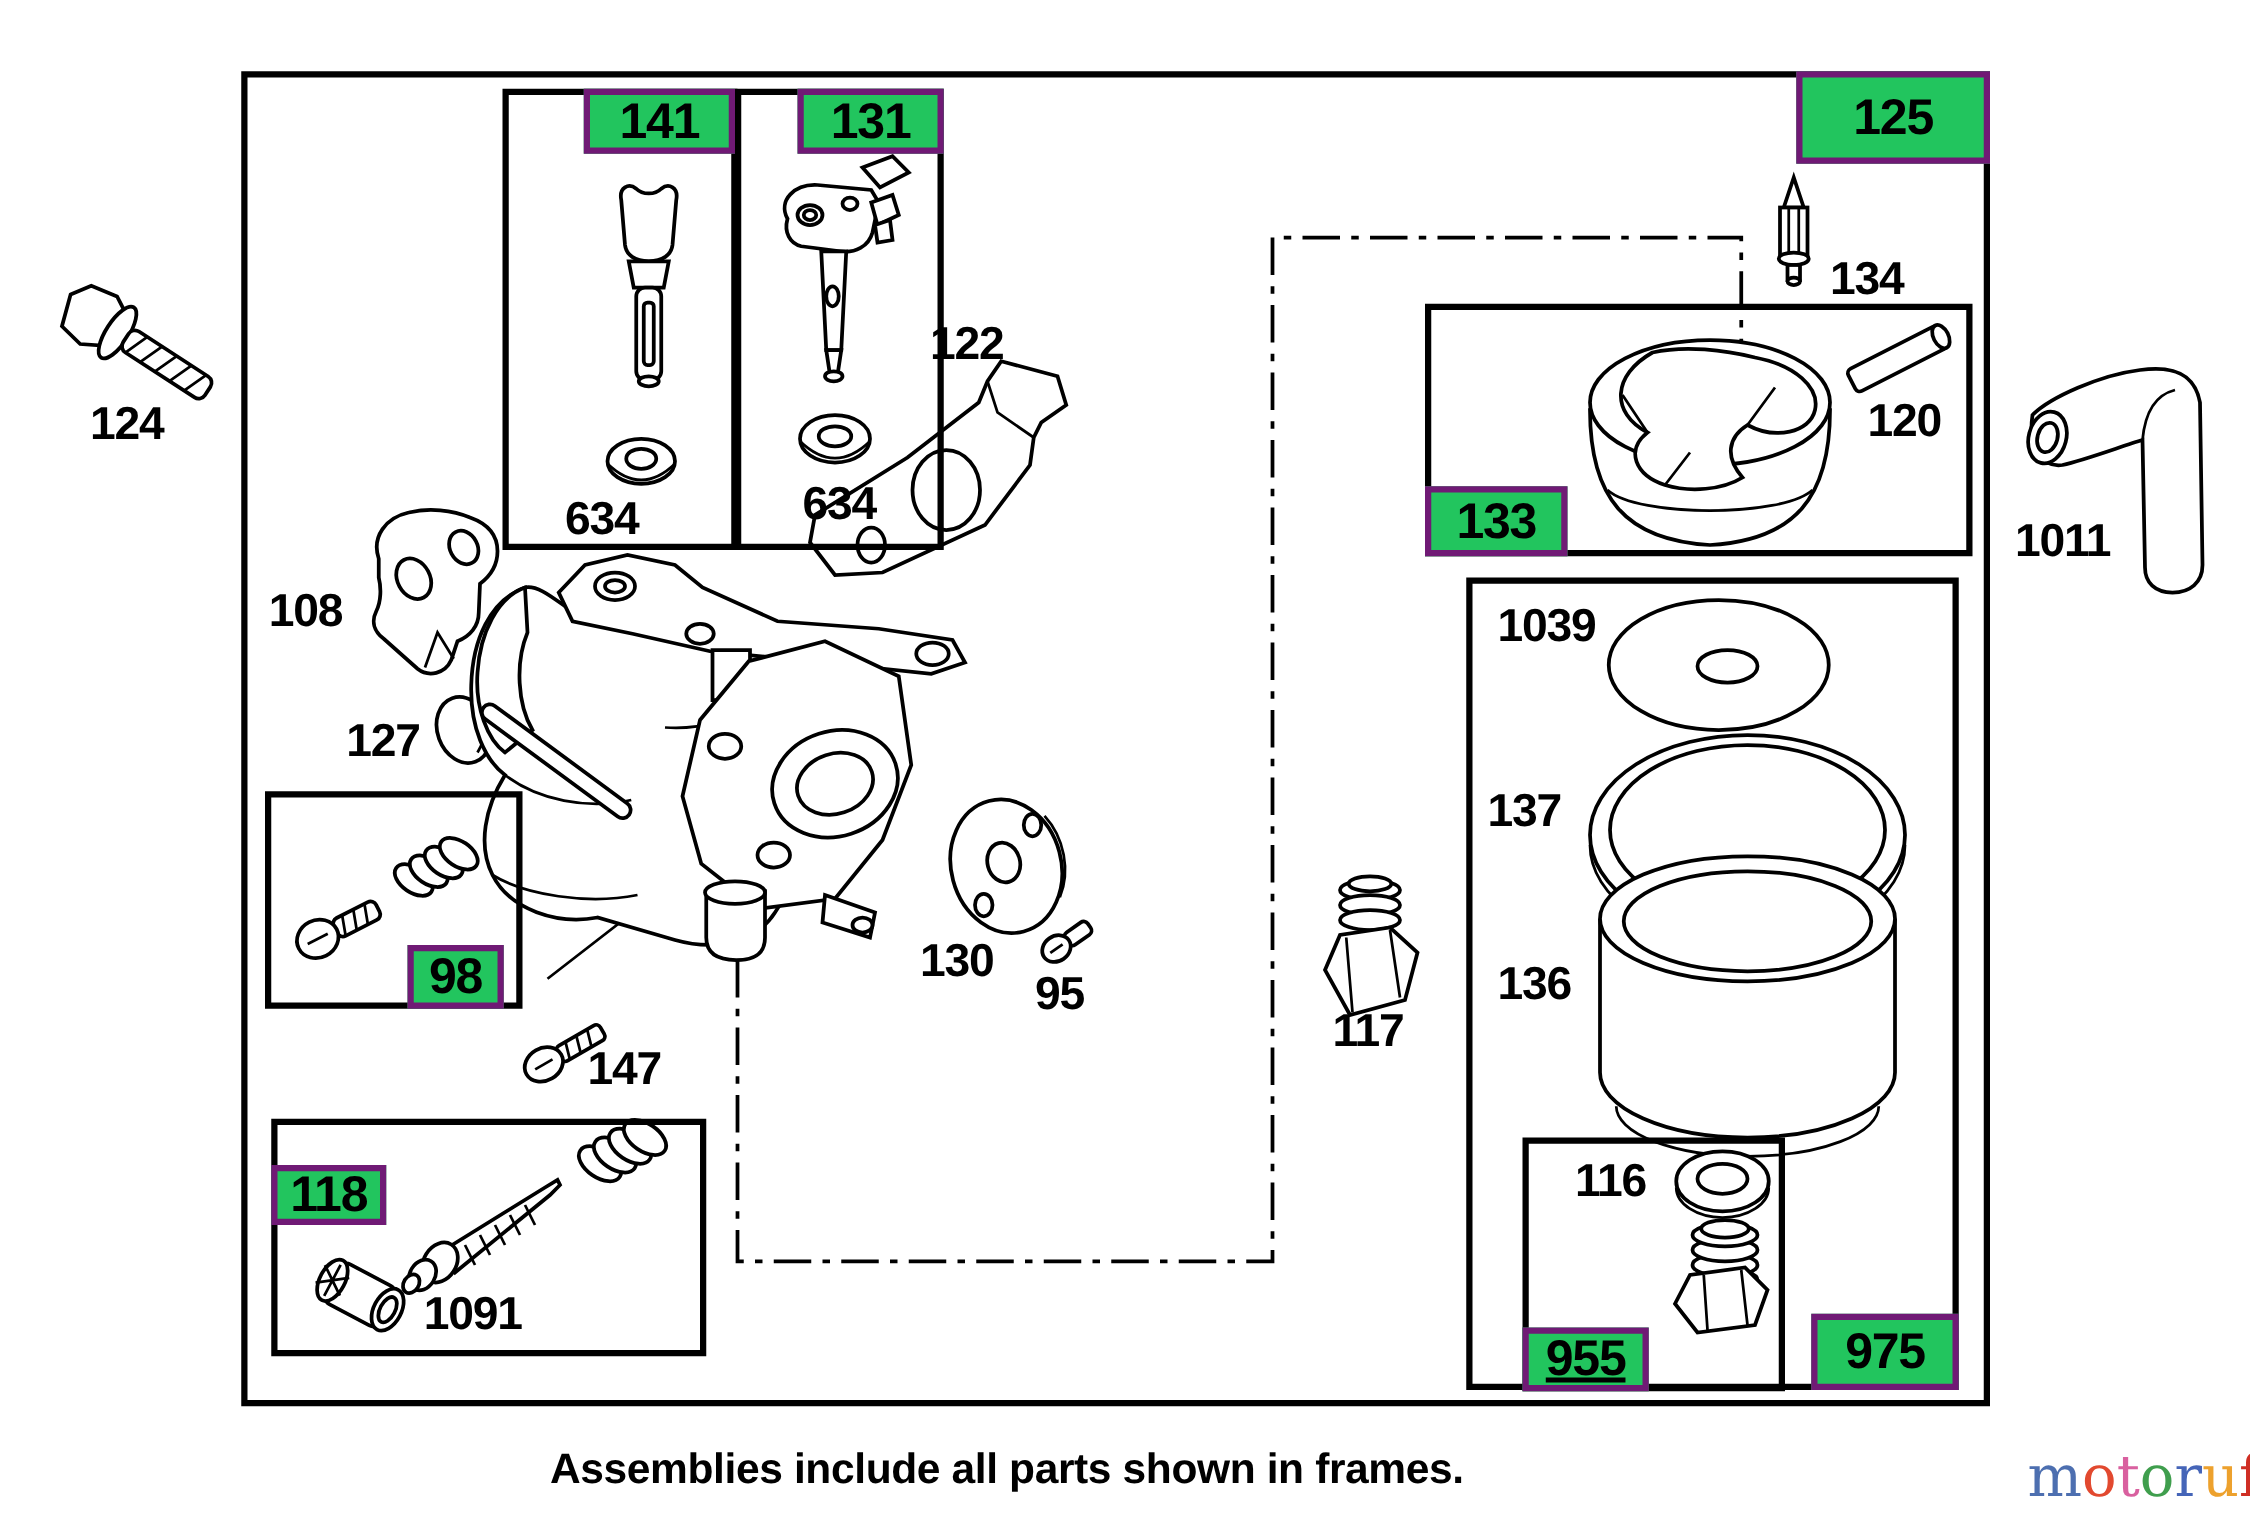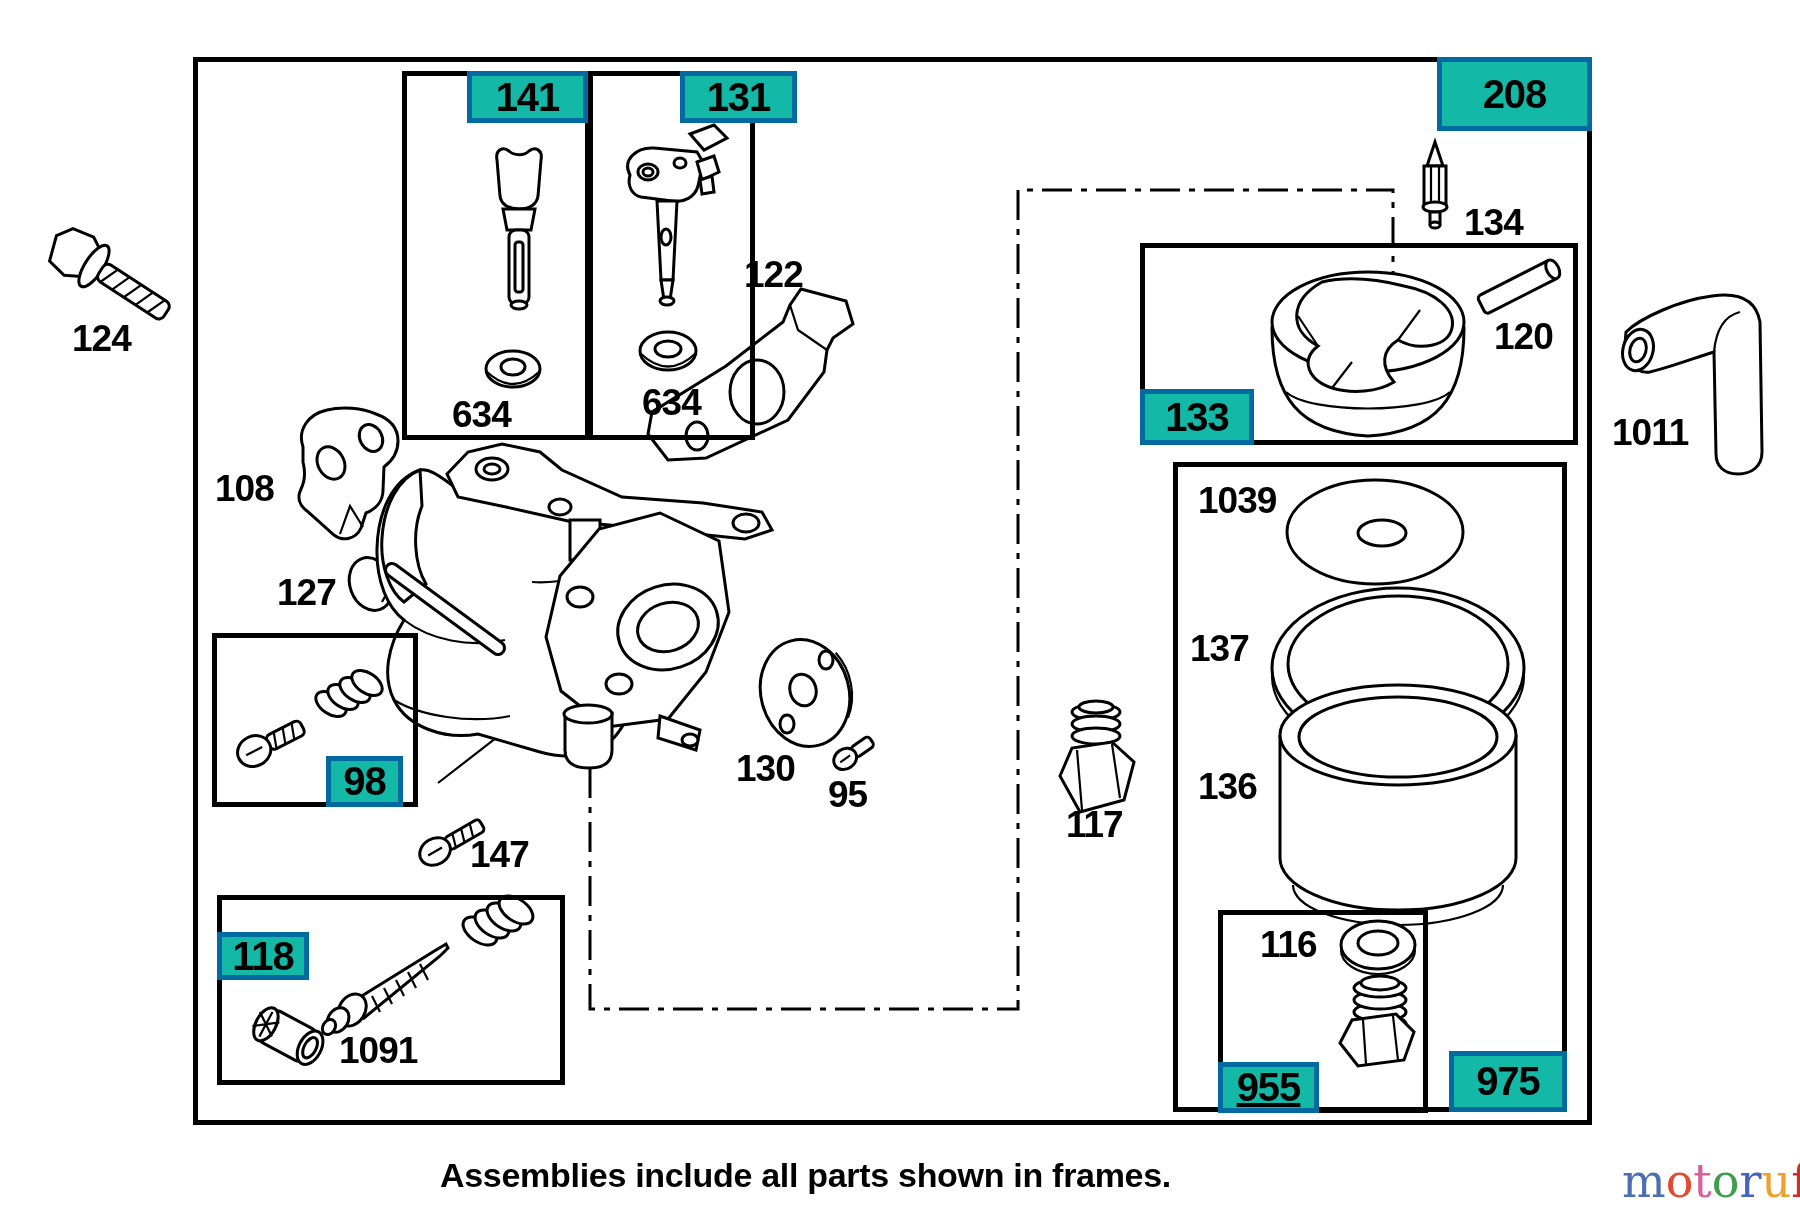--- a/index.html
+++ b/index.html
@@ -1,21 +1,21 @@
 <!DOCTYPE html>
 <html><head>
 <meta charset="utf-8">
 <title>Parts Diagram</title>
 <style>
   html,body{margin:0;padding:0;background:#fff;}
   #canvas{position:relative;width:1800px;height:1214px;background:#fff;overflow:hidden;
           font-family:"Liberation Sans",sans-serif;color:#000;}
   #art{position:absolute;left:0;top:0;z-index:0;}
   .frame{position:absolute;border:5px solid #000;box-sizing:border-box;z-index:2;pointer-events:none;}
-  .tab{position:absolute;border:5px solid #0369a1;background:#14b8a6;box-sizing:border-box;z-index:3;
+  .tab{position:absolute;border:5px solid #701a75;background:#22c55e;box-sizing:border-box;z-index:3;
        display:flex;align-items:center;justify-content:center;
        font-weight:bold;font-size:40px;letter-spacing:-1px;}
   .plabel{position:absolute;font-weight:bold;font-size:37px;line-height:1;letter-spacing:-1px;z-index:3;}
   #caption{position:absolute;left:440px;top:1156px;font-size:34px;font-weight:bold;
            letter-spacing:-0.3px;z-index:3;}
   #logo{position:absolute;left:1622px;top:1158px;z-index:3;font-family:"DejaVu Serif",serif;
         font-size:46px;line-height:1;white-space:nowrap;}
   #logo .lt{display:inline-block;}
   .f{fill:#fff;stroke:#000;stroke-width:3;}
   .ln{fill:none;stroke:#000;stroke-width:3;}
@@ -246,25 +246,25 @@
   <div class="frame" style="left:588px;top:71px;width:167px;height:369px;"></div>
   <div class="frame" style="left:1140px;top:243px;width:438px;height:202px;"></div>
   <div class="frame" style="left:1173px;top:462px;width:394px;height:650px;"></div>
   <div class="frame" style="left:212px;top:633px;width:206px;height:174px;"></div>
   <div class="frame" style="left:217px;top:895px;width:348px;height:190px;"></div>
   <div class="frame" style="left:1218px;top:910px;width:210px;height:203px;"></div>
 
   <div class="tab" style="left:467px;top:71px;width:121px;height:52px;">
       <span>141</span>
     </div>
-  <div class="tab" style="left:638px;top:71px;width:117px;height:52px;margin-left:42px;">
+  <div class="tab" style="left:638px;top:71px;width:117px;height:52px;">
       <span>131</span>
     </div>
   <div class="tab" style="left:1437px;top:57px;width:155px;height:74px;">
-      <span>208</span>
+      <span>125</span>
     </div>
   <div class="tab" style="left:1140px;top:389px;width:114px;height:56px;">
       <span>133</span>
     </div>
   <div class="tab" style="left:326px;top:756px;width:77px;height:51px;align-items:center;">
       <span>98</span>
     </div>
   <div class="tab" style="left:217px;top:895px;width:92px;height:48px;margin-top:37px;">
       <span>118</span>
     </div>

